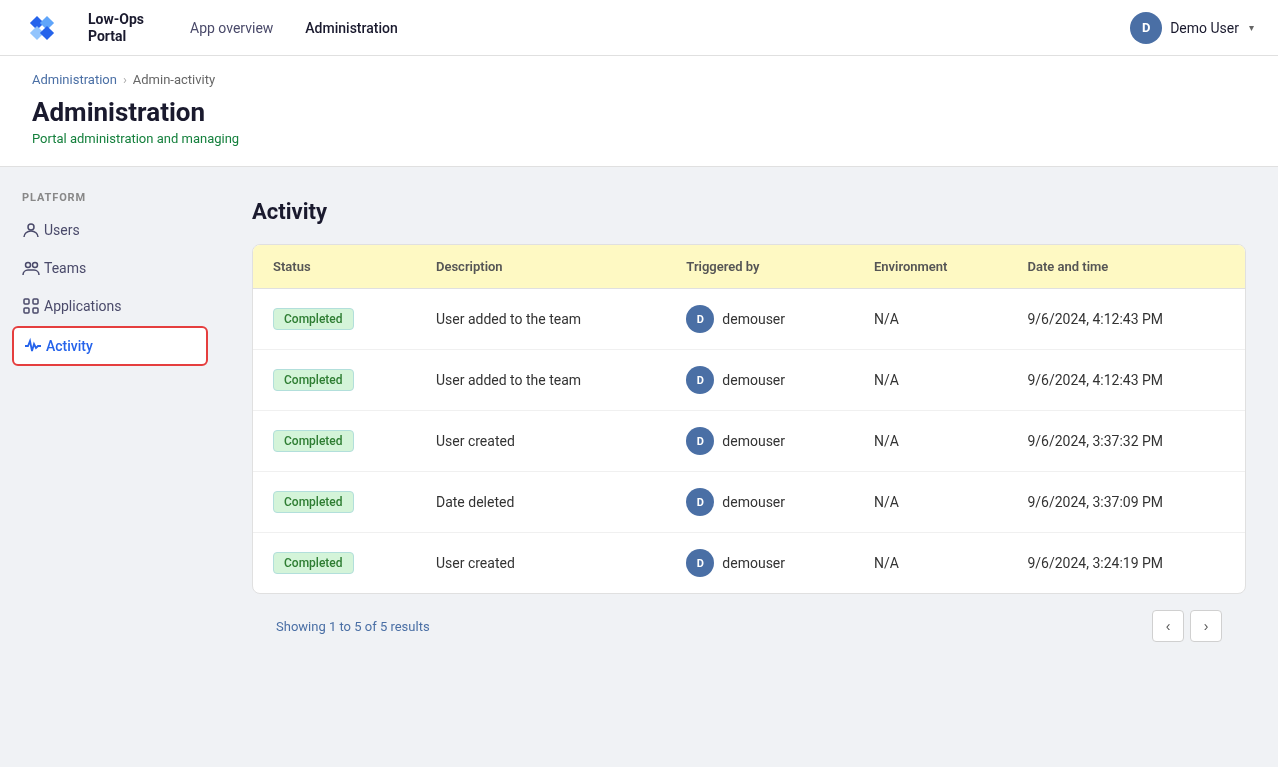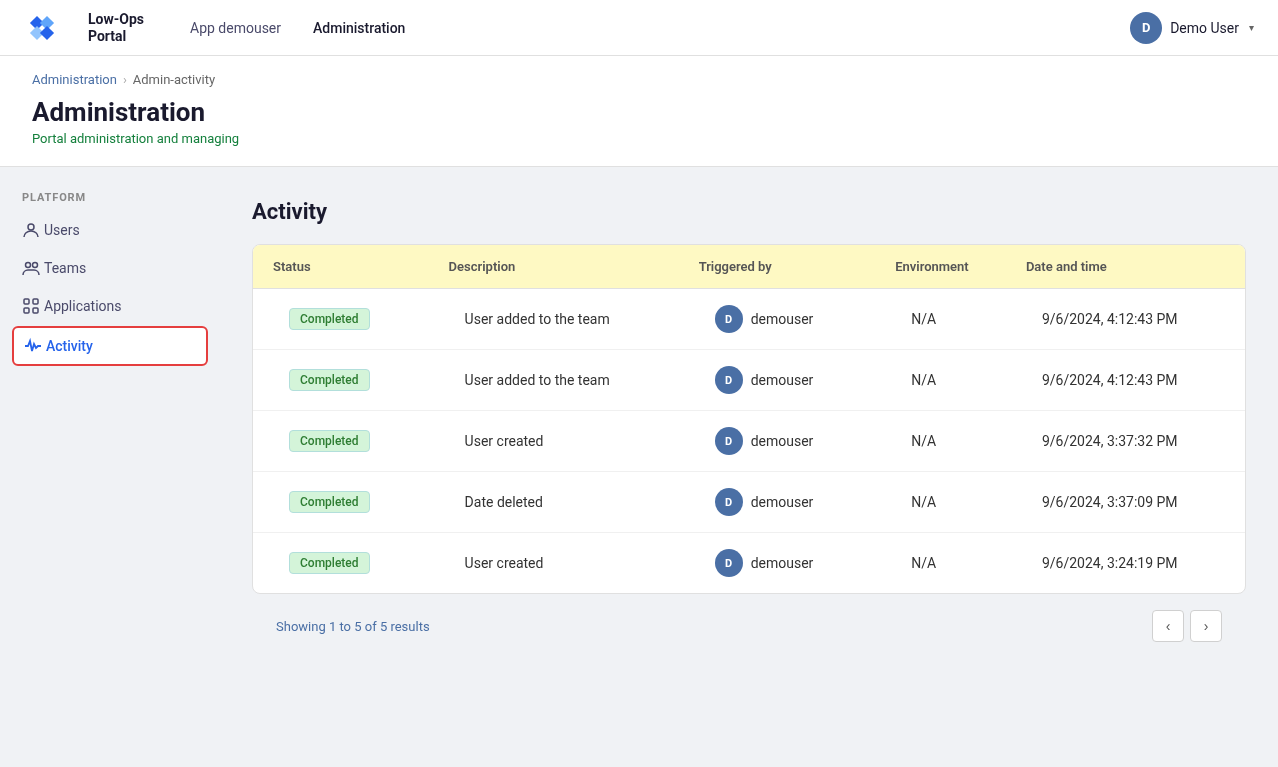--- a/index.html
+++ b/index.html
@@ -172,21 +172,21 @@
       text-align: left;
       font-size: 13px;
       font-weight: 600;
       color: #555;
     }
     tbody tr {
       border-bottom: 1px solid #f0f0f0;
     }
     tbody tr:last-child { border-bottom: none; }
     tbody td {
-      padding: 16px 36px;
+      padding: 16px 20px;
       font-size: 14px;
       color: #333;
     }
 
     .status-badge {
       display: inline-block;
       padding: 3px 10px;
       border-radius: 4px;
       font-size: 12px;
       font-weight: 500;
@@ -252,21 +252,21 @@
   <div class="logo-area">
     <svg class="logo-diamond" viewBox="0 0 36 36">
       <rect x="8" y="8" width="10" height="10" fill="#2563eb" transform="rotate(45 13 13)"></rect>
       <rect x="18" y="8" width="10" height="10" fill="#60a5fa" transform="rotate(45 23 13)"></rect>
       <rect x="8" y="18" width="10" height="10" fill="#93c5fd" transform="rotate(45 13 23)"></rect>
       <rect x="18" y="18" width="10" height="10" fill="#2563eb" transform="rotate(45 23 23)"></rect>
     </svg>
     <span class="logo-text">Low-Ops<br>Portal</span>
   </div>
   <div class="nav-links">
-    <a class="nav-link">App demouser</a>
+    <a class="nav-link">App overview</a>
     <a class="nav-link active">Administration</a>
   </div>
   <div class="user-area">
     <div class="user-avatar">D</div>
     <span class="user-name">Demo User</span>
     <span class="chevron-down">▾</span>
   </div>
 </nav>
 
 <div class="header-section">

